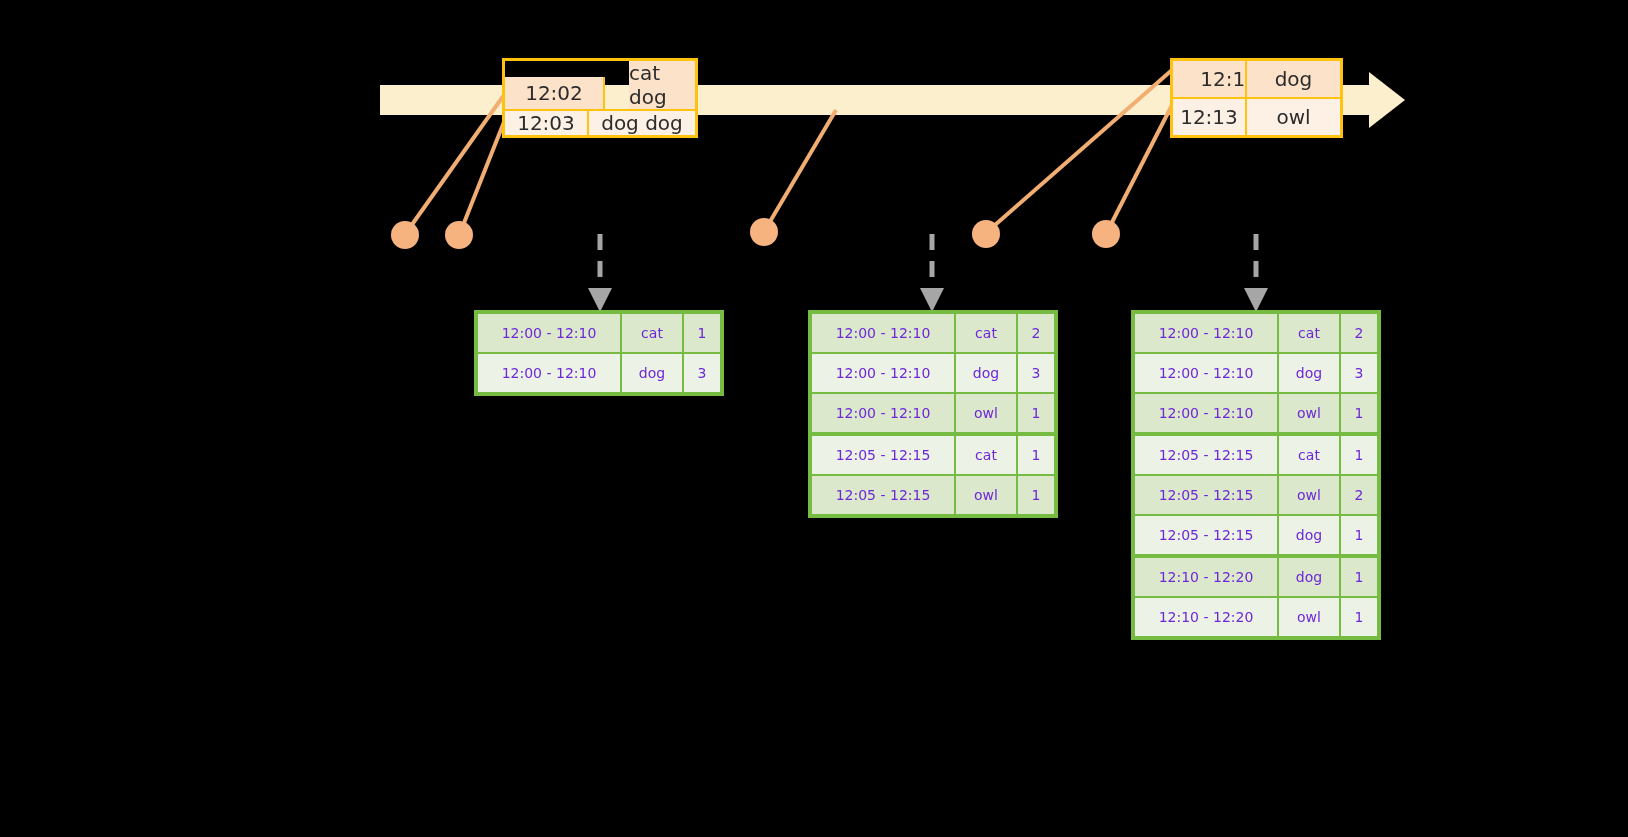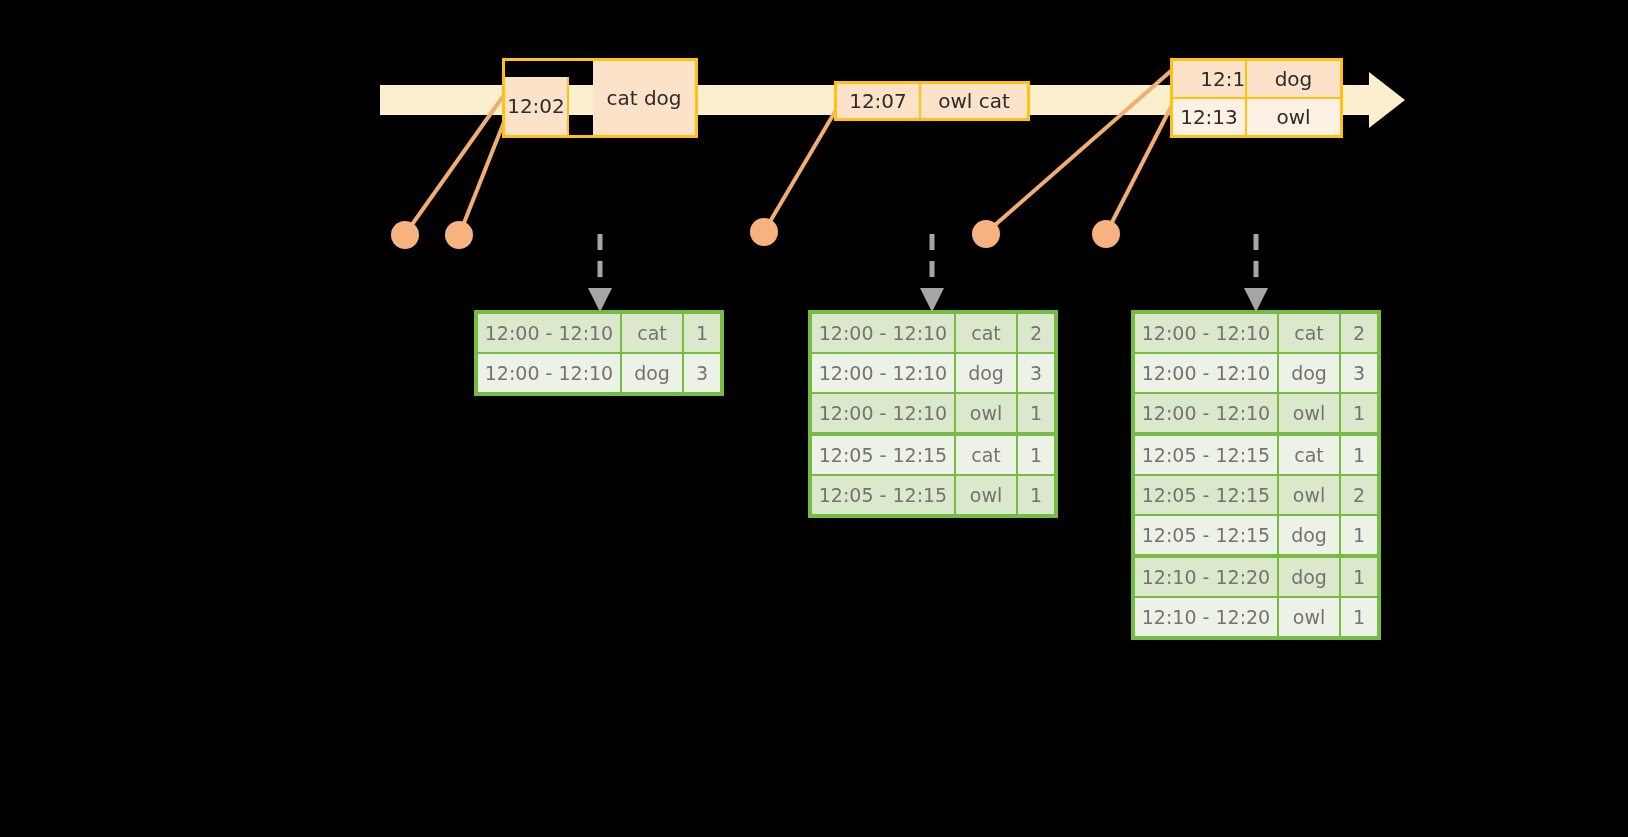--- a/index.html
+++ b/index.html
@@ -32,21 +32,21 @@
   .conn{position:absolute;left:0;top:0;width:1628px;height:837px;
         pointer-events:none;z-index:4;}
 
   
   .tbl{position:absolute;border:4px solid #76BC43;box-sizing:border-box;
        display:flex;flex-direction:column;z-index:6;}
   .tr{display:flex;height:38px;}
   .tr + .tr{border-top:2px solid #76BC43;}
   .tr.sep + .tr,.tr.grp{border-top:4px solid #76BC43;}
   .td{display:flex;align-items:center;box-sizing:border-box;
-      font-size:19px;color:#737373;}
+      font-size:14px;color:#6d28d9;}
   .td.win{justify-content:center;border-right:2px solid #76BC43;}
   .td.key{justify-content:center;border-right:2px solid #76BC43;}
   .td.cnt{justify-content:center;}
   .g-a{background:#DCE8CC;}
   .g-b{background:#EDF2E6;}
 </style>
 </head>
 <body>
 
 <div id="stage">
@@ -75,31 +75,29 @@
     </g>
     <g fill="#A6A6A6">
       <polygon points="600,312 588,288 612,288"></polygon>
       <polygon points="932,312 920,288 944,288"></polygon>
       <polygon points="1256,312 1244,288 1268,288"></polygon>
     </g>
   </svg>
 
   <div class="ev" style="left:502px;top:58px;width:196px;height:80px;">
     <div class="ev-row">
-      <div class="ev-time sh-a" style="width:64px;margin-top:16px;">12:02</div>
+      <div class="ev-time sh-a" style="width:100px;margin-top:16px;">12:02</div>
       <div class="ev-val sh-a" style="flex:1;margin-left:24px;">cat dog</div>
+    </div>
+    <div class="ev-row">
+      <div class="ev-time sh-b" style="width:84px;">12:03</div>
+      <div class="ev-val sh-b" style="flex:1;">dog dog</div>
     </div>
   </div>
 
-  <div class="ev" style="left:834px;top:81px;width:196px;height:40px;">
-    <div class="ev-row">
-      <div class="ev-time sh-a" style="width:84px;">12:07</div>
-      <div class="ev-val sh-a" style="flex:1;">owl cat</div>
-    </div>
-  </div>
 
   <div class="ev" style="left:1170px;top:58px;width:173px;height:80px;">
     <div class="ev-row">
       <div class="ev-time sh-a" style="width:74px;padding-left:40px;">12:11</div>
       <div class="ev-val sh-a" style="flex:1;">dog</div>
     </div>
     <div class="ev-row">
       <div class="ev-time sh-b" style="width:74px;">12:13</div>
       <div class="ev-val sh-b" style="flex:1;">owl</div>
     </div>

